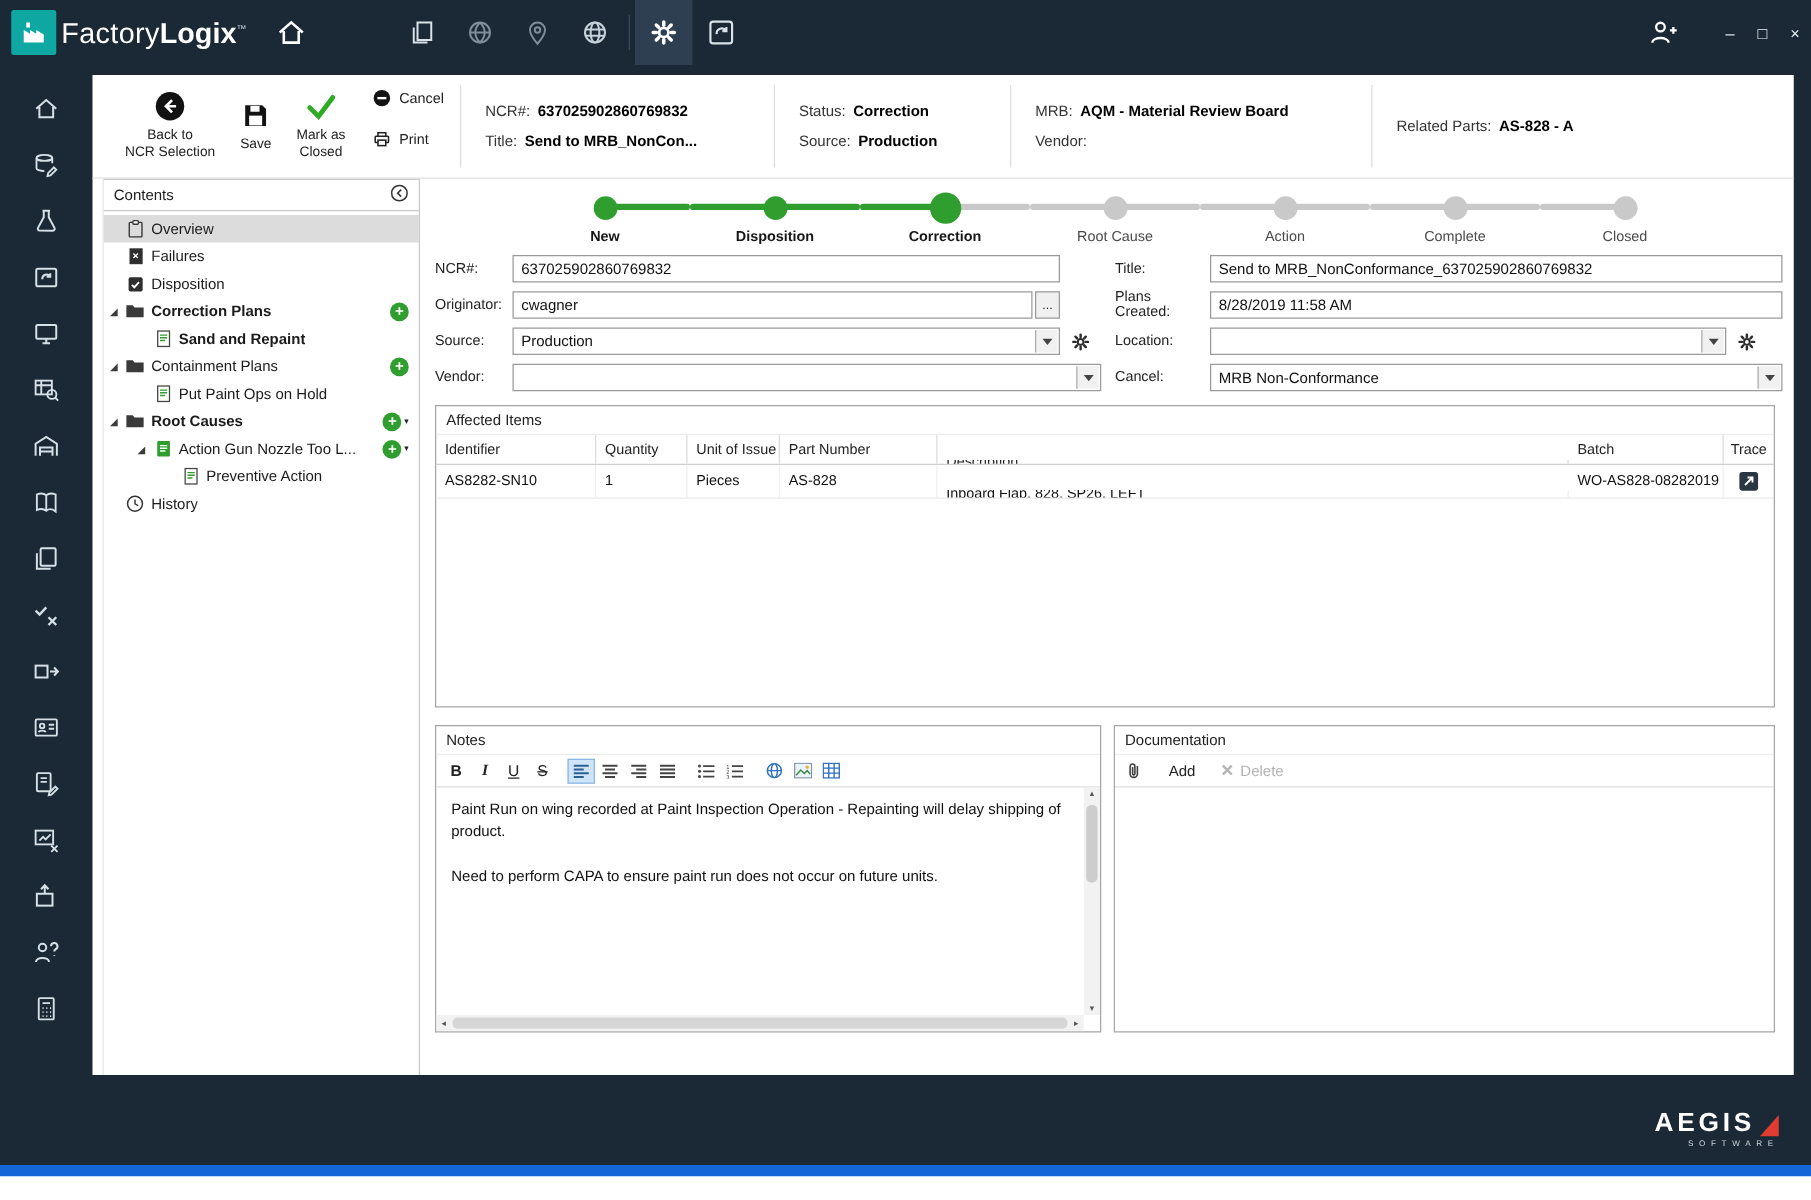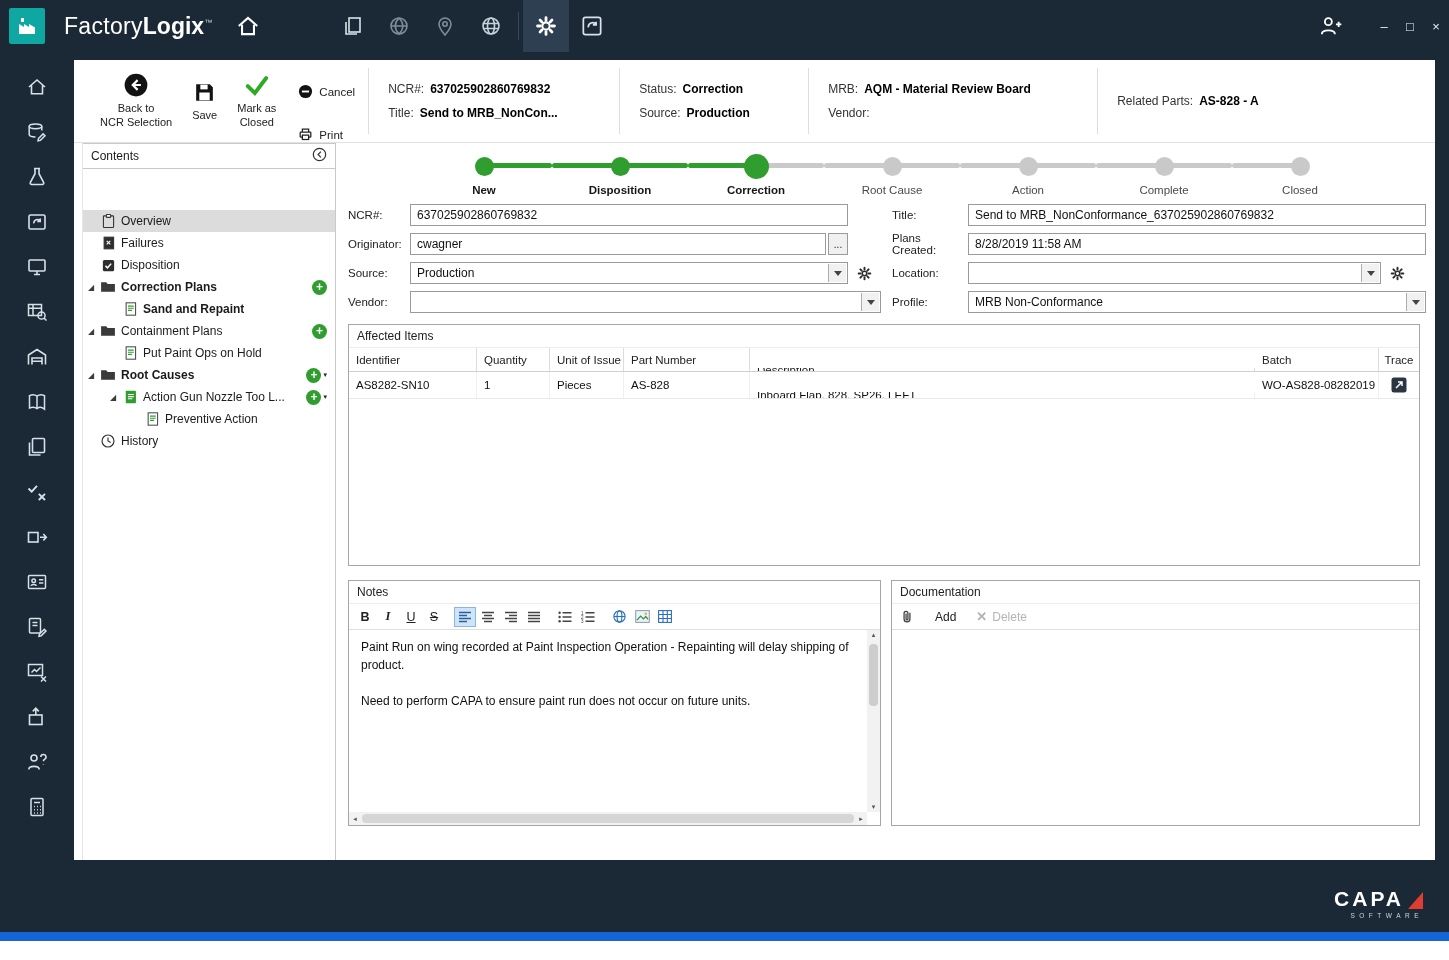--- a/index.html
+++ b/index.html
@@ -1,20 +1,20 @@
 <!DOCTYPE html>
 <html><head>
 <meta charset="utf-8">
 <style>
   html,body{margin:0;padding:0;background:#fff;}
   .app{position:relative;width:1449px;height:960px;font-family:"Liberation Sans",sans-serif;overflow:hidden;background:#fff;}
   
   .titlebar{position:absolute;left:0;top:0;width:1449px;height:52px;background:#1a2935;display:flex;align-items:center;color:#fff;}
   .logo-box{width:36px;height:36px;background:#0fa7a2;margin-left:9px;border-radius:2px;display:flex;align-items:center;justify-content:center;flex:0 0 auto;}
-  .brand{margin-left:19px;font-size:23px;color:#fff;white-space:nowrap;}
+  .brand{margin-left:4px;font-size:23px;color:#fff;white-space:nowrap;}
   .brand .lt{font-weight:300;letter-spacing:.3px;}
   .brand .bd{font-weight:bold;}
   .brand .tm{font-size:8px;vertical-align:super;color:#c6d0d8;}
   .tb-home{margin-left:16px;width:40px;display:flex;justify-content:center;}
   .tb-icons{margin-left:62px;display:flex;align-items:center;height:52px;}
   .tb-icon{width:46px;height:52px;display:flex;align-items:center;justify-content:center;}
   .tb-icon.active{background:#2d3f50;}
   .tb-sep{width:1px;height:28px;background:#37485a;margin:0 4px;}
   .win-zone{margin-left:auto;display:flex;align-items:center;height:52px;}
   .win-btn{width:26px;height:52px;display:flex;align-items:center;justify-content:center;color:#e8eef3;font-size:13px;}
@@ -28,30 +28,30 @@
   .aegis-tri{width:0;height:0;border-bottom:17px solid #e03c31;border-left:15px solid transparent;}
   .aegis-sub{font-size:6.5px;letter-spacing:4.5px;color:#cfd6dc;margin-top:3px;}
   
   .side-icons{position:absolute;left:0;top:74px;width:74px;display:flex;flex-direction:column;align-items:center;gap:20px;}
   .s-icon{width:26px;height:25px;display:flex;align-items:center;justify-content:center;}
   
   .main{position:absolute;left:74px;top:60px;width:1361px;height:800px;background:#fff;display:flex;flex-direction:column;}
   
   .ribbon{height:82px;border-bottom:1px solid #e2e2e2;display:flex;align-items:stretch;padding-left:16px;flex:0 0 auto;}
   .rb-btn{display:flex;flex-direction:column;align-items:center;justify-content:center;gap:4px;padding:0 10px;font-size:11px;color:#222;text-align:center;line-height:1.25;}
-  .rb-small-col{display:flex;flex-direction:column;justify-content:flex-end;padding-top:11px;gap:28px;margin-left:12px;}
+  .rb-small-col{display:flex;flex-direction:column;justify-content:flex-start;padding-top:11px;gap:18px;margin-left:12px;}
   .rb-small{display:flex;align-items:center;gap:6px;font-size:11.5px;color:#222;}
   .rb-sep{width:1px;background:#dedede;margin:8px 13px;}
   .rb-info{display:flex;flex-direction:column;justify-content:center;gap:10px;font-size:12px;padding:0 6px;}
   .rb-line{display:flex;gap:6px;white-space:nowrap;align-items:baseline;}
   .rb-lab{color:#333;}
   .rb-val{font-weight:bold;color:#000;}
   
   .bodyrow{flex:1;display:flex;min-height:0;}
-  .contents{width:252px;margin-left:8px;border-right:1px solid #c9c9c9;border-left:1px solid #e6e6e6;display:flex;flex-direction:column;flex:0 0 auto;gap:38px;}
+  .contents{width:252px;margin-left:8px;border-right:1px solid #c9c9c9;border-left:1px solid #e6e6e6;display:flex;flex-direction:column;flex:0 0 auto;}
   .contents-header{height:24px;border-top:1px solid #c9c9c9;border-bottom:1px solid #c9c9c9;display:flex;align-items:center;padding:0 8px;font-size:12px;color:#1b1b1b;}
   .ch-collapse{margin-left:auto;}
   .tree{padding-top:3px;font-size:12px;color:#1b1b1b;}
   .trow{display:flex;align-items:center;height:22px;padding-right:8px;}
   .trow .gut{width:16px;display:flex;justify-content:center;font-size:8px;color:#3c3c3c;flex:0 0 auto;}
   .ind1{margin-left:22px;}
   .ind2{margin-left:44px;}
   .ticon{width:18px;display:flex;justify-content:center;margin-right:4px;flex:0 0 auto;}
   .tlabel{white-space:nowrap;overflow:hidden;text-overflow:ellipsis;}
   .tbold .tlabel{font-weight:bold;}
@@ -306,21 +306,21 @@
     <div class="s-icon">
         <svg width="24" height="24" viewBox="0 0 24 24" fill="none" stroke="#d7e0e7" stroke-width="1.5">
           <rect x="6" y="3.5" width="12" height="17" rx="1"></rect>
           <path d="M9 7.5 h6 M9 11.5 h.9 M12 11.5 h.9 M15 11.5 h.9 M9 14.7 h.9 M12 14.7 h.9 M15 14.7 h.9 M9 17.9 h.9 M12 17.9 h.9 M15 17.9 h.9"></path>
         </svg>
       </div>
   </div>
 
   <div class="aegis">
     <div class="aegis-row">
-      <span class="aegis-word">CAPA</span>
+      <span class="aegis-word">AEGIS</span>
       <span class="aegis-tri"></span>
     </div>
     <div class="aegis-sub">SOFTWARE</div>
   </div>
 
   <div class="bluebar"></div>
 
   <div class="main">
 
     <div class="ribbon">
@@ -659,21 +659,21 @@
           <div class="fl">
             <span class="flab">Vendor:</span>
             <div class="tb combo w471">
                 <span></span>
                 <span class="arrow">
                   <span class="car"></span>
                 </span>
               </div>
           </div>
           <div class="fr">
-            <span class="flab2">Profile:</span>
+            <span class="flab2">Cancel:</span>
             <div class="tb combo w458">
                 <span>MRB Non-Conformance</span>
                 <span class="arrow">
                   <span class="car"></span>
                 </span>
               </div>
           </div>
         </div>
 
         <div class="ai">

